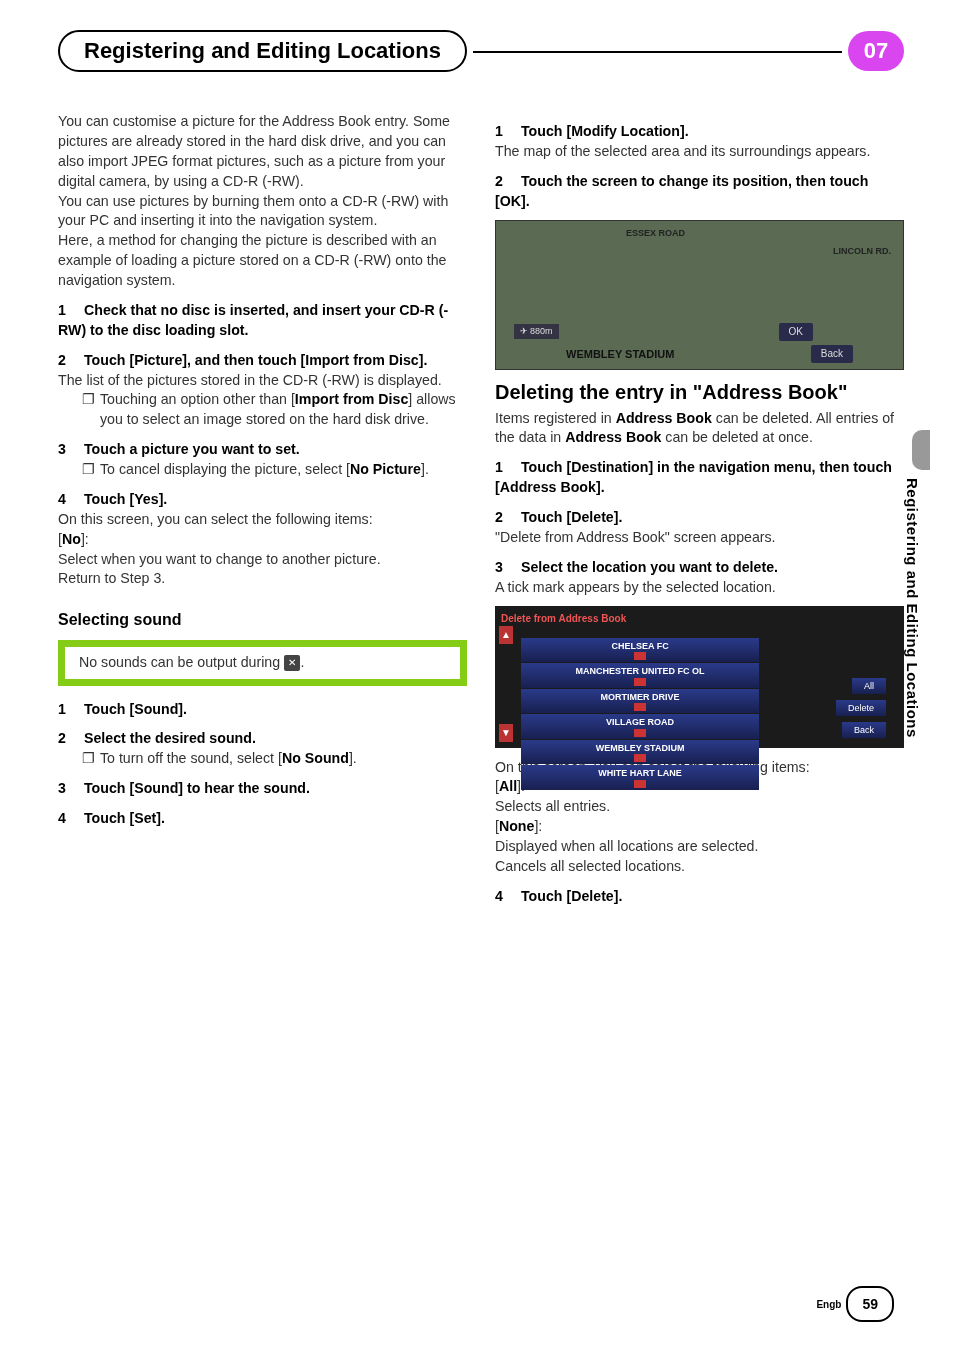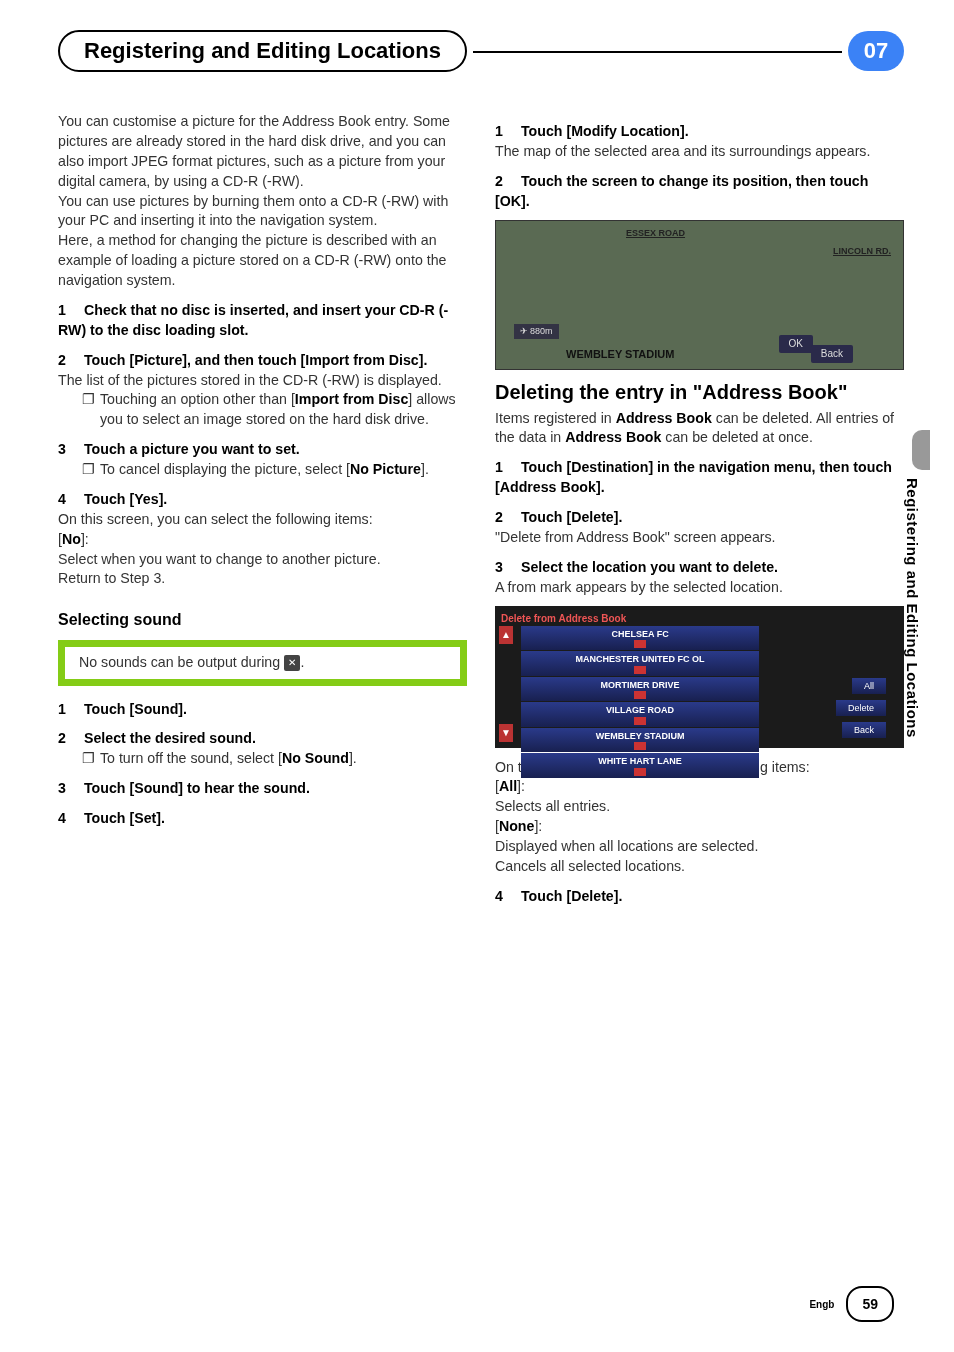--- a/index.html
+++ b/index.html
@@ -34,21 +34,21 @@
     display: inline-block;
   }
   .header-line {
     flex: 1;
     border-top: 2px solid #000;
     margin: 0 6px;
     position: relative;
     top: 1px;
   }
   .chapter-badge {
-    background: #3b82f6;
+    background: #d946ef;
     color: #fff;
     border-radius: 28px;
     width: 56px;
     height: 40px;
     display: flex;
     align-items: center;
     justify-content: center;
     font-size: 22px;
     font-weight: 900;
   }
@@ -112,21 +112,21 @@
   .screenshot {
     background: #5a6a53;
     width: 100%;
     height: 150px;
     margin: 8px 0 10px 0;
     position: relative;
     color: #fff;
     font-family: Arial, sans-serif;
     border: 1px solid #333;
   }
-  .map-road { position:absolute; font-size:9px; font-weight:bold; color:#222;text-decoration:underline; }
+  .map-road { position:absolute; font-size:9px; font-weight:bold; color:#222; }
   .map-btn {
     position: absolute;
     background: #2a2a4a;
     color: #ddd;
     font-size: 10px;
     padding: 2px 10px;
     border-radius: 2px;
   }
   .map-label {
     position: absolute;
@@ -143,21 +143,21 @@
   .screenshot2 {
     background: #1b1b1b;
     width: 100%;
     height: 142px;
     margin: 8px 0 10px 0;
     position: relative;
     color: #ddd;
     font-size: 10px;
     padding: 6px;
   }
-  .s2-title { color: #e55; font-weight: bold; font-size: 10px; margin-bottom: 0; }
+  .s2-title { color: #e55; font-weight: bold; font-size: 10px; margin-bottom: 12px; }
   .s2-row {
     background: linear-gradient(#2a3a8a, #182050);
     color: #fff;
     font-size: 9px;
     font-weight: bold;
     padding: 2px 6px;
     margin-bottom: 1px;
     width: 60%;
     margin-left: 20px;
     display: flex;
@@ -198,21 +198,21 @@
     font-weight: 900;
     font-size: 15px;
     letter-spacing: 0.5px;
   }
   .footer {
     position: absolute;
     bottom: 30px;
     right: 60px;
     display: flex;
     align-items: center;
-    gap: 12px;
+    gap: 5px;
   }
   .footer .lang { font-size: 10px; font-weight: bold; }
   .footer .page {
     border: 2px solid #000;
     border-radius: 16px;
     padding: 8px 14px;
     font-weight: bold;
     font-size: 14px;
   }
 </style>
@@ -273,36 +273,36 @@
   <div class="col">
     <p class="step"><span class="num">1</span><span>Touch [Modify Location].</span></p>
     <p class="para">The map of the selected area and its surroundings appears.</p>
     <p class="step"><span class="num">2</span><span>Touch the screen to change its position, then touch [OK].</span></p>
 
     <div class="screenshot">
       <div class="map-road" style="top:6px;left:130px">ESSEX ROAD</div>
       <div class="map-road" style="top:24px;right:12px">LINCOLN RD.</div>
       <div class="map-scale">✈ <span>880m</span></div>
       <div class="map-label">WEMBLEY STADIUM</div>
-      <div class="map-btn" style="bottom:16px;right:90px">OK</div>
+      <div class="map-btn" style="bottom:28px;right:90px">OK</div>
       <div class="map-btn" style="bottom:6px;right:50px">Back</div>
     </div>
 
     <h2 class="h2">
       <span>Deleting the entry in </span><span>"</span><span>Address Book</span><span>"</span>
     </h2>
     <p class="para">
       <span>Items registered in </span><span class="bold">Address Book</span><span> can be deleted. All entries of the data in </span><span class="bold">Address Book</span><span> can be deleted at once.</span>
     </p>
 
     <p class="step"><span class="num">1</span><span>Touch [Destination] in the navigation menu, then touch [Address Book].</span></p>
     <p class="step"><span class="num">2</span><span>Touch [Delete].</span></p>
     <p class="para">"Delete from Address Book" screen appears.</p>
     <p class="step"><span class="num">3</span><span>Select the location you want to delete.</span></p>
-    <p class="para">A from mark appears by the selected location.</p>
+    <p class="para">A tick mark appears by the selected location.</p>
 
     <div class="screenshot2">
       <div class="s2-title">Delete from Address Book</div>
       <div class="s2-arrow" style="top:20px">▲</div>
       <div class="s2-arrow" style="bottom:6px">▼</div>
       <div class="s2-row">
           <span>CHELSEA FC</span>
           <span class="s2-flag"></span>
         </div>
       <div class="s2-row">

